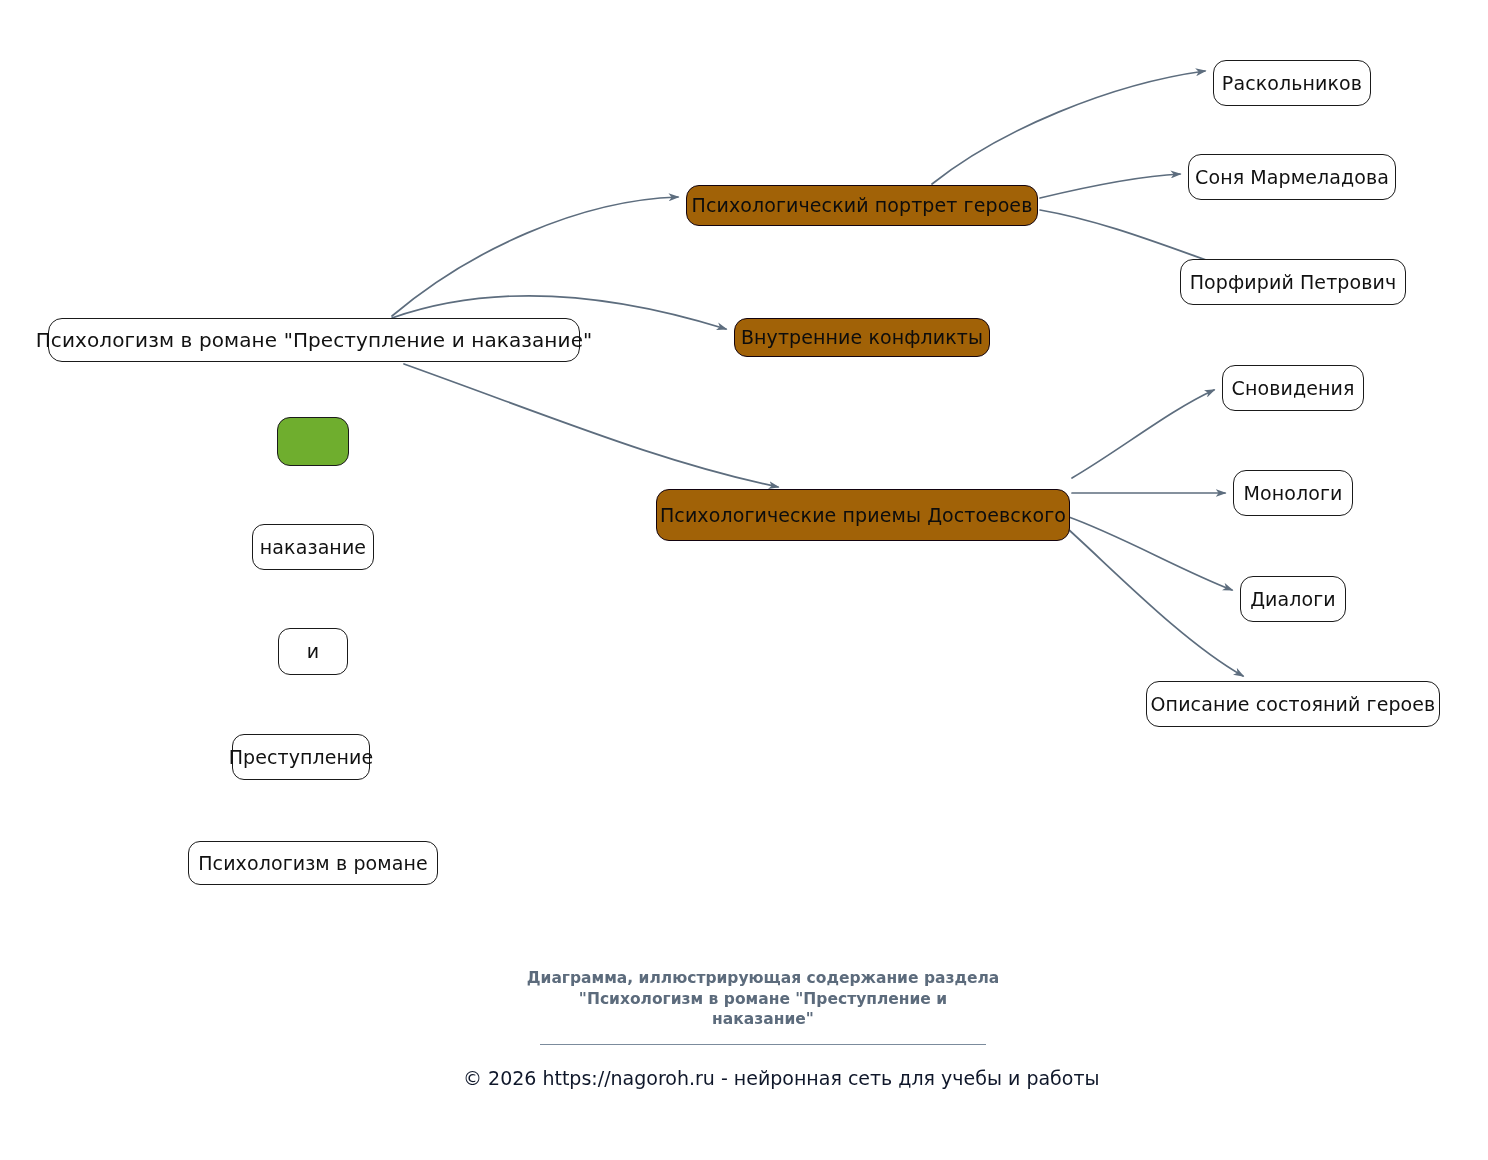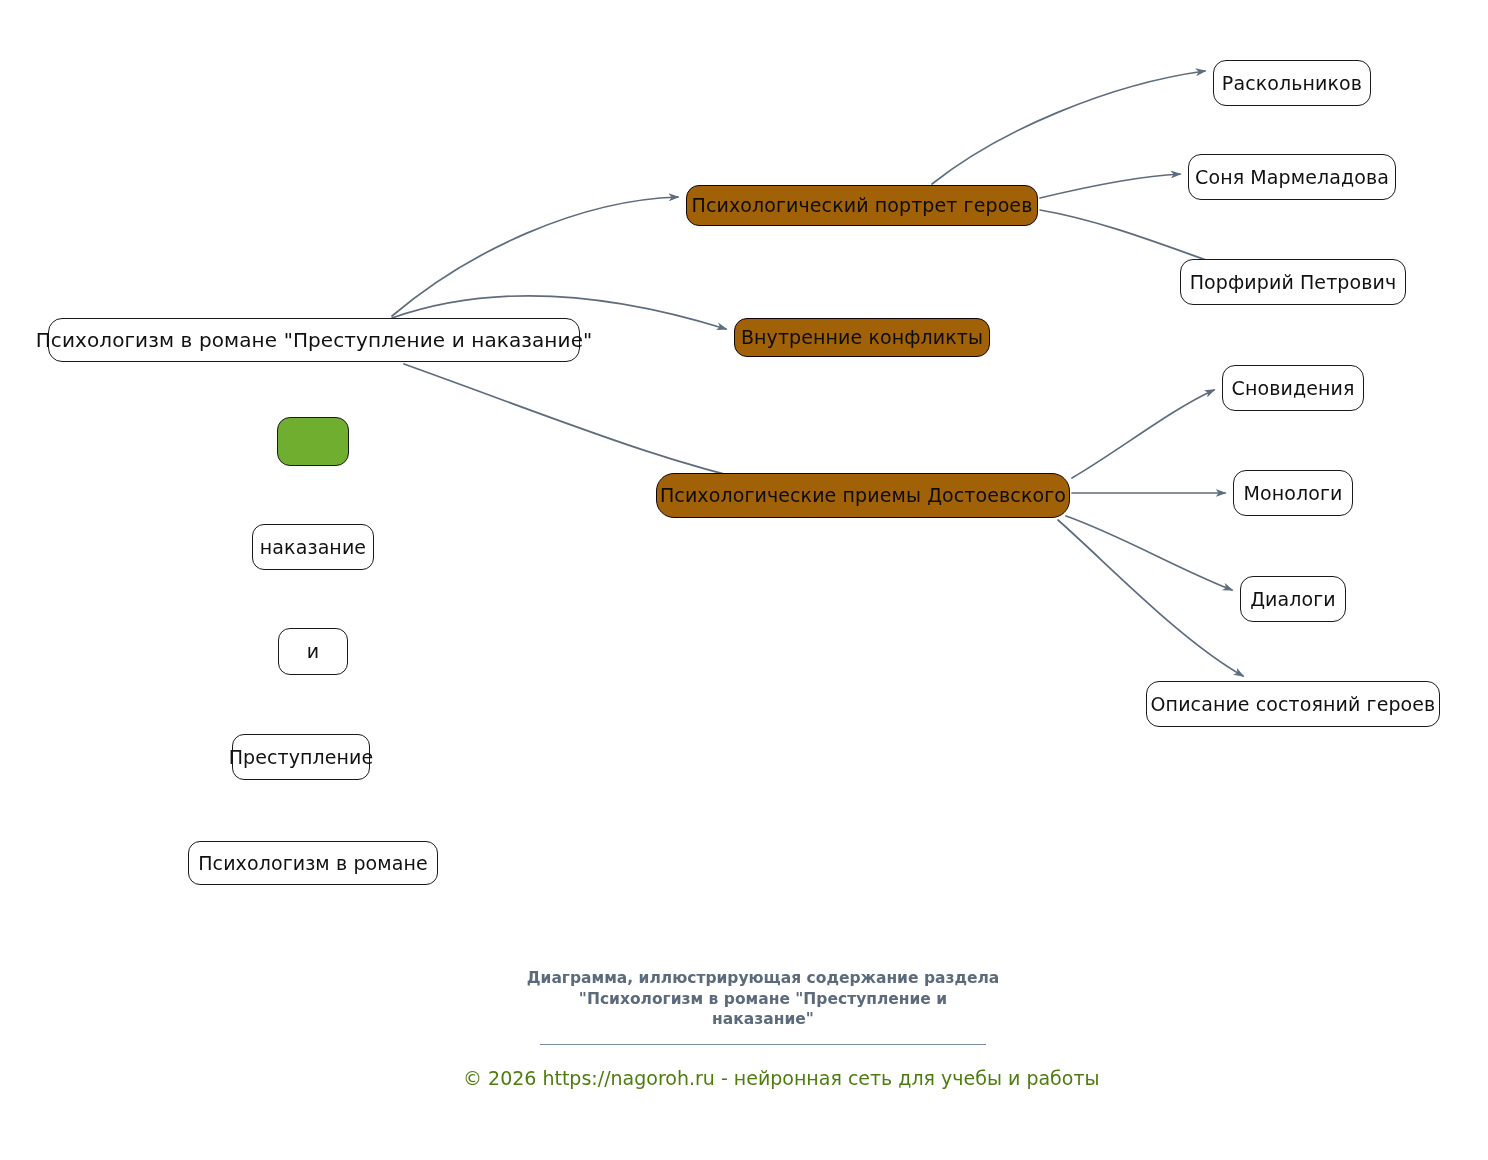--- a/index.html
+++ b/index.html
@@ -88,21 +88,21 @@
   #caption-rule {
     margin: 14px auto 0 auto;
     width: 446px;
     height: 0;
     border-top: 1.4px solid #7b8b9c;
   }
   #footer-text {
     margin-top: 22px;
     font-family: "DejaVu Sans", "Liberation Sans", sans-serif;
     font-size: 19px;
-    color: #4d7c0f;
+    color: #0f172a;
     line-height: 1.2;
     white-space: nowrap;
   }
 </style>
 </head>
 <body>
 
 <div id="diagram-canvas">
 
   <svg id="edge-layer" viewBox="0 0 1488 1160">
@@ -137,21 +137,21 @@
       </div>
       <div class="node leaf" style="left: 1188px; top: 154px; width: 208px; height: 46px;">
         <span class="node-label">Соня Мармеладова</span>
       </div>
       <div class="node leaf" style="left: 1180px; top: 259px; width: 226px; height: 46px;">
         <span class="node-label">Порфирий Петрович</span>
       </div>
       <div class="node purple" style="left: 734px; top: 318px; width: 256px; height: 39px;">
         <span class="node-label">Внутренние конфликты</span>
       </div>
-      <div class="node purple" style="left: 656px; top: 473px; width: 414px; height: 45px; border-radius: 18px;">
+      <div class="node purple" style="left: 656px; top: 489px; width: 414px; height: 52px;">
         <span class="node-label">Психологические приемы Достоевского</span>
       </div>
       <div class="node leaf" style="left: 1222px; top: 365px; width: 142px; height: 46px;">
         <span class="node-label">Сновидения</span>
       </div>
       <div class="node leaf" style="left: 1233px; top: 470px; width: 120px; height: 46px;">
         <span class="node-label">Монологи</span>
       </div>
       <div class="node leaf" style="left: 1240px; top: 576px; width: 106px; height: 46px;">
         <span class="node-label">Диалоги</span>

